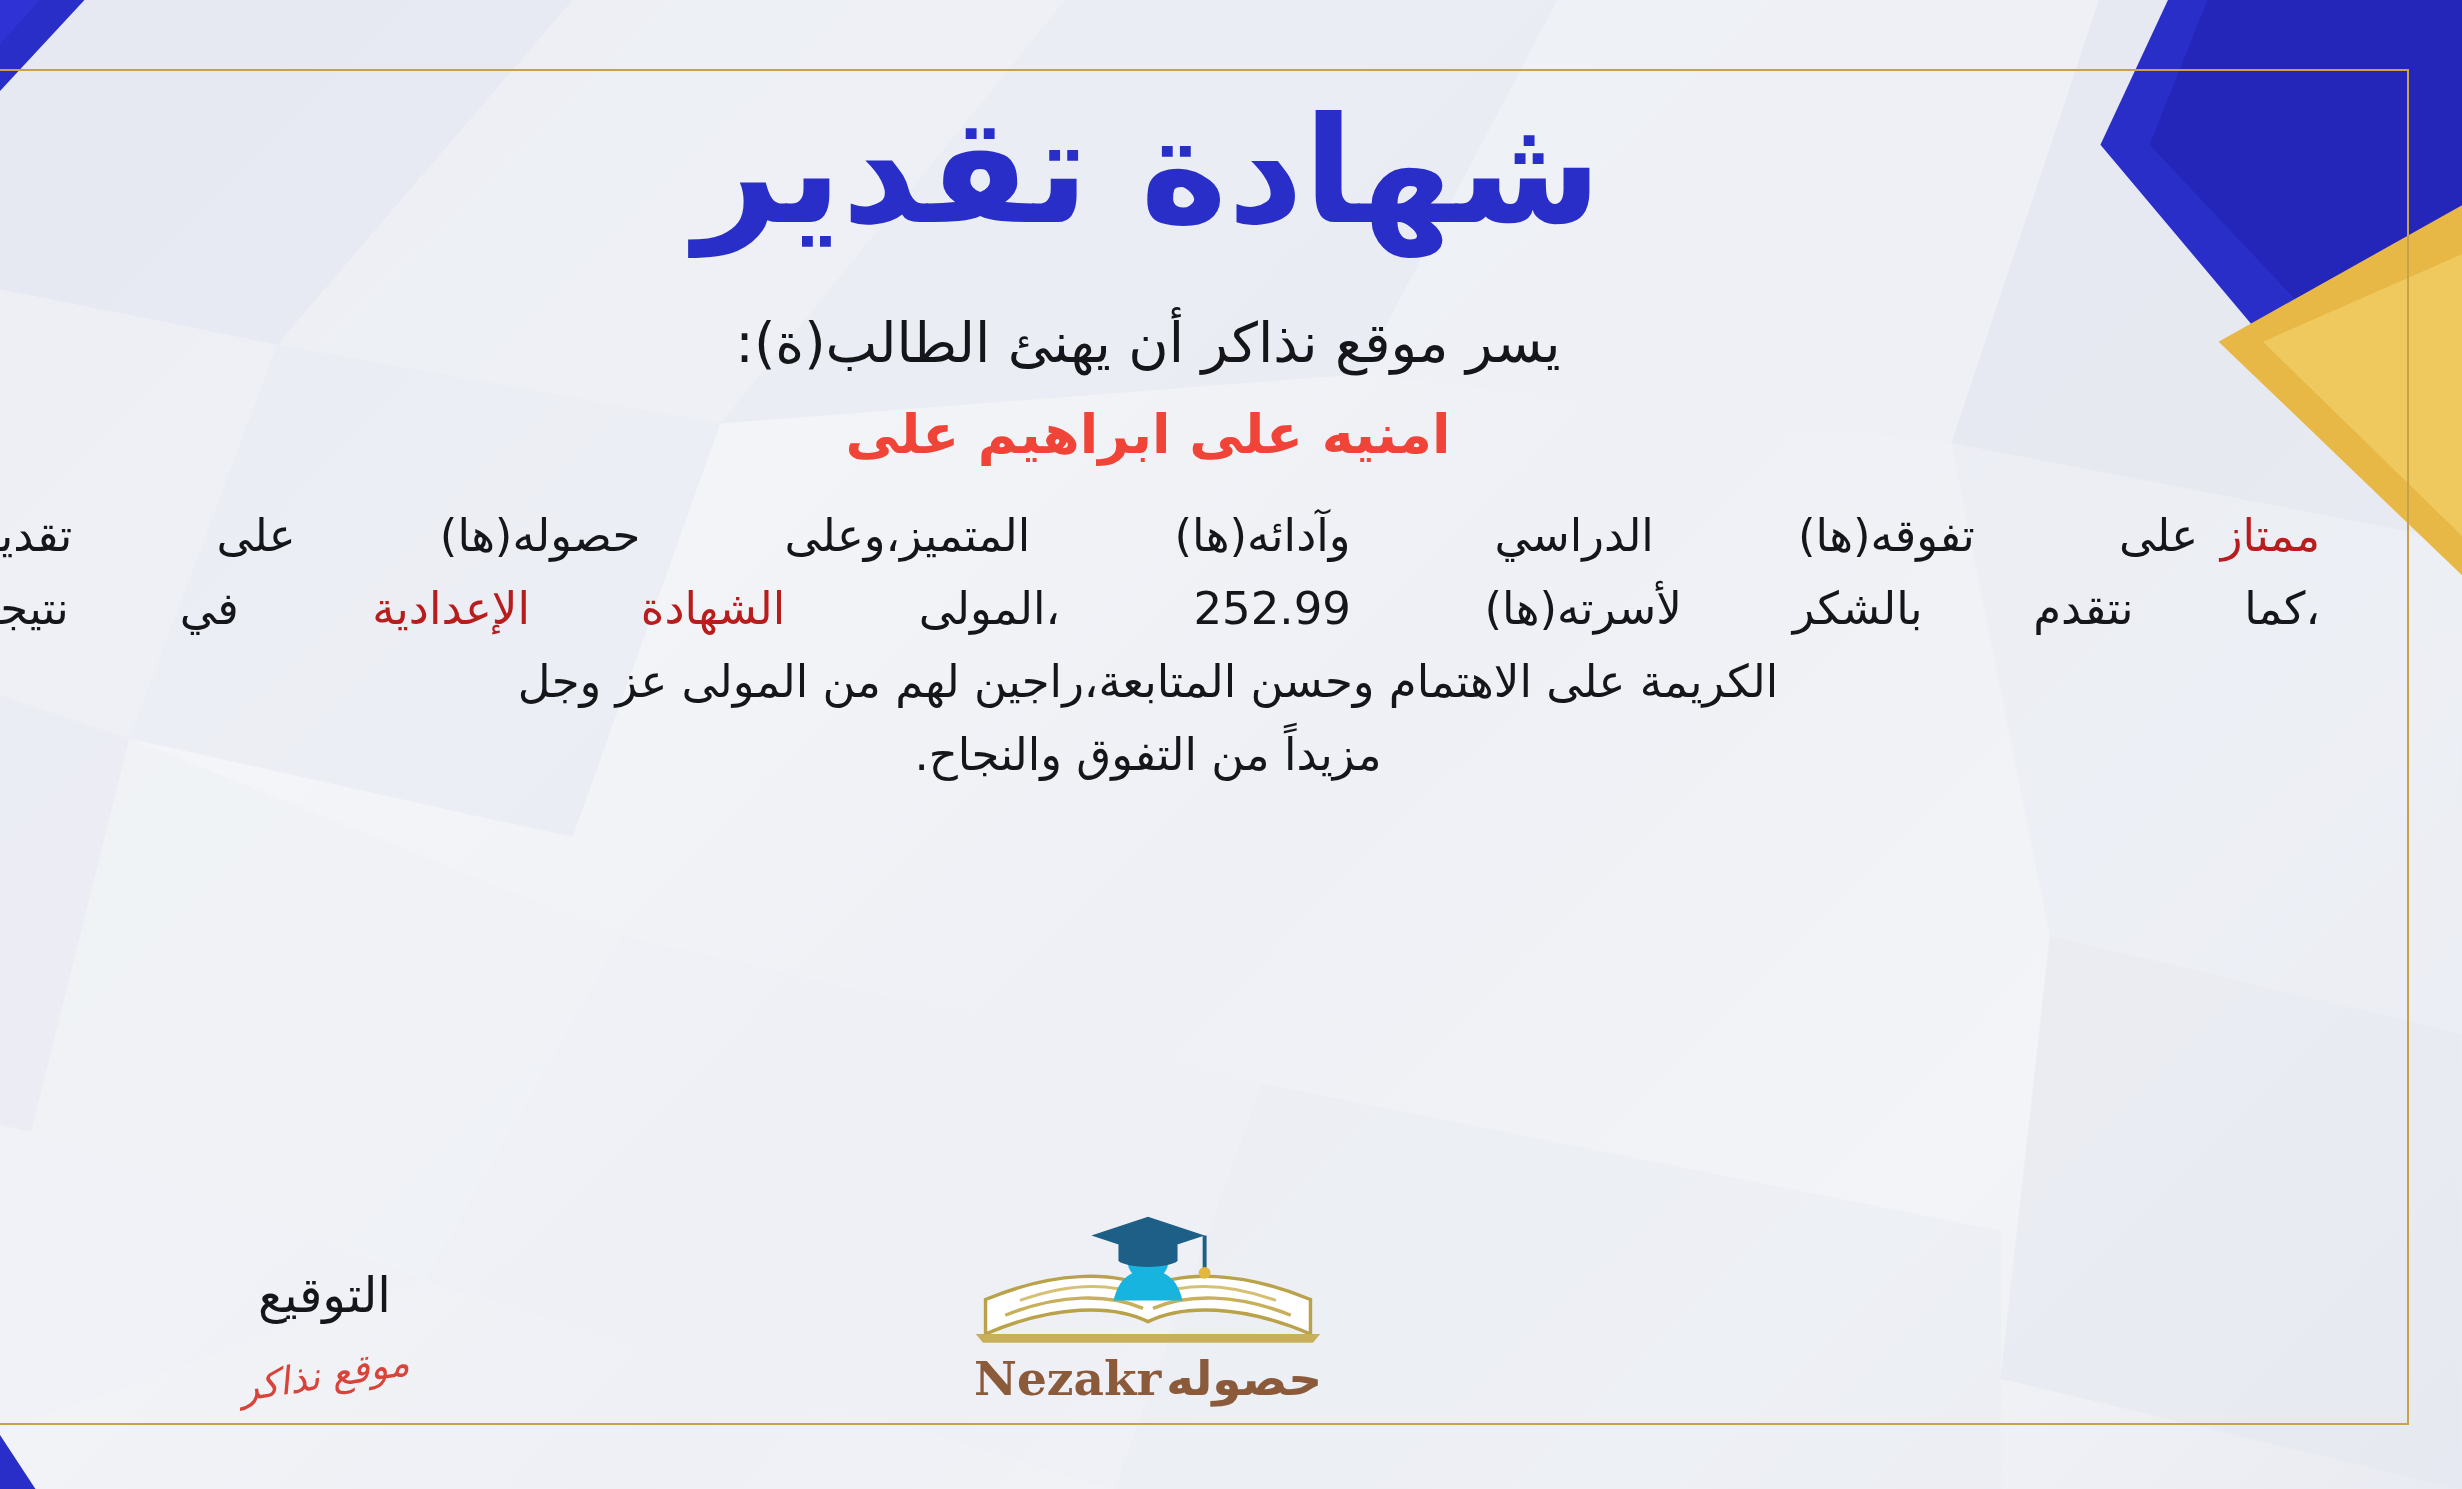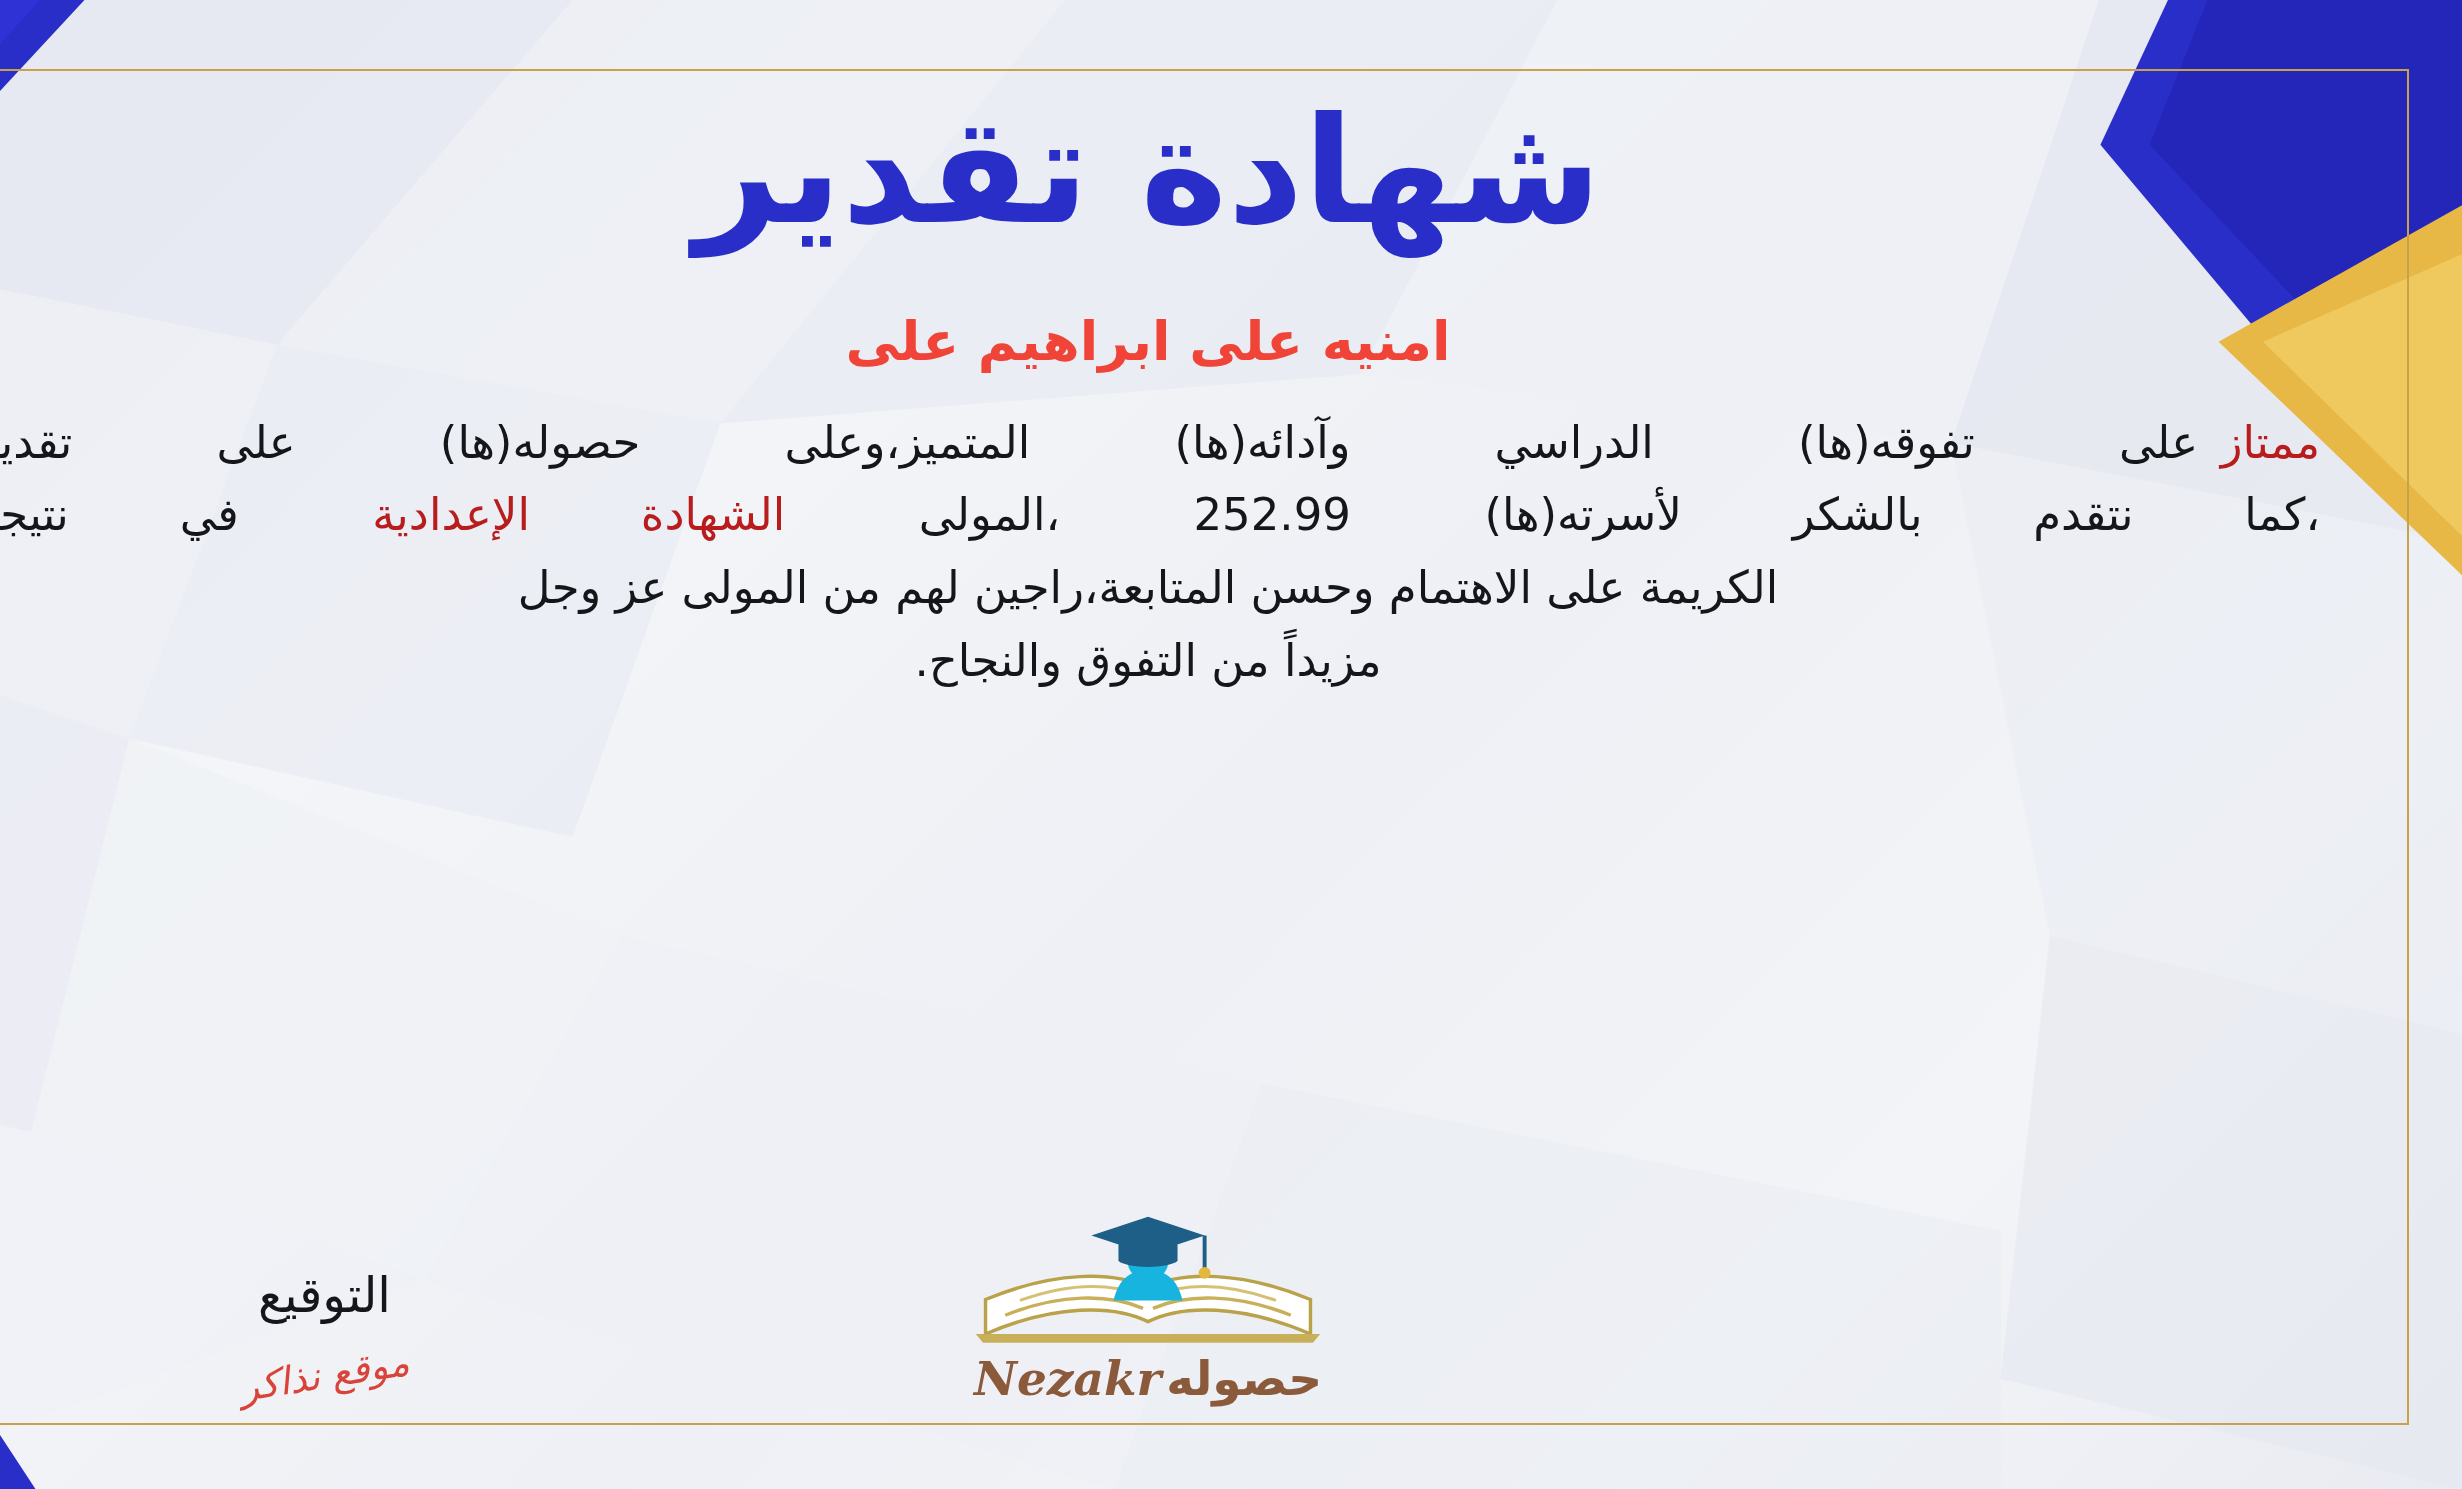--- a/index.html
+++ b/index.html
@@ -168,21 +168,20 @@
     font-weight: bold;
     color: #8a5a3b;
     letter-spacing: 0px;
     display: flex;
     align-items: baseline;
     gap: 4.9px;
     direction: rtl;
   }
   .logo-word .latin {
     font-family: "DejaVu Serif", "Liberation Serif", serif;
-    font-style: italic;
     color: #8a5a3b;
   }
 </style>
 </head>
 <body>
 
 <div class="certificate">
 
   <div class="bg-base"></div>
 
@@ -231,20 +230,21 @@
   <div class="gold-frame"></div>
 
   <div class="content">
 
     <div class="title">
       <svg width="1182" height="207" viewBox="0 0 2400 420">
         <text class="title-text" x="1200" y="300" text-anchor="middle" direction="rtl">شهادة تقدير</text>
       </svg>
     </div>
 
+    <div class="line-intro">يسر موقع نذاكر أن يهنئ الطالب(ة):</div>
 
     <div class="student-name">امنيه على ابراهيم على</div>
 
     <div class="body-block">
       <div class="body-line justified">
         <span class="hl gap-after">ممتاز</span><span>على تفوقه(ها) الدراسي وآدائه(ها) المتميز،وعلى حصوله(ها) على تقدير</span>
       </div>
       <div class="body-line justified">
         <span>،كما نتقدم بالشكر لأسرته(ها)</span>
         <span class="gap-before gap-after">252.99</span>

